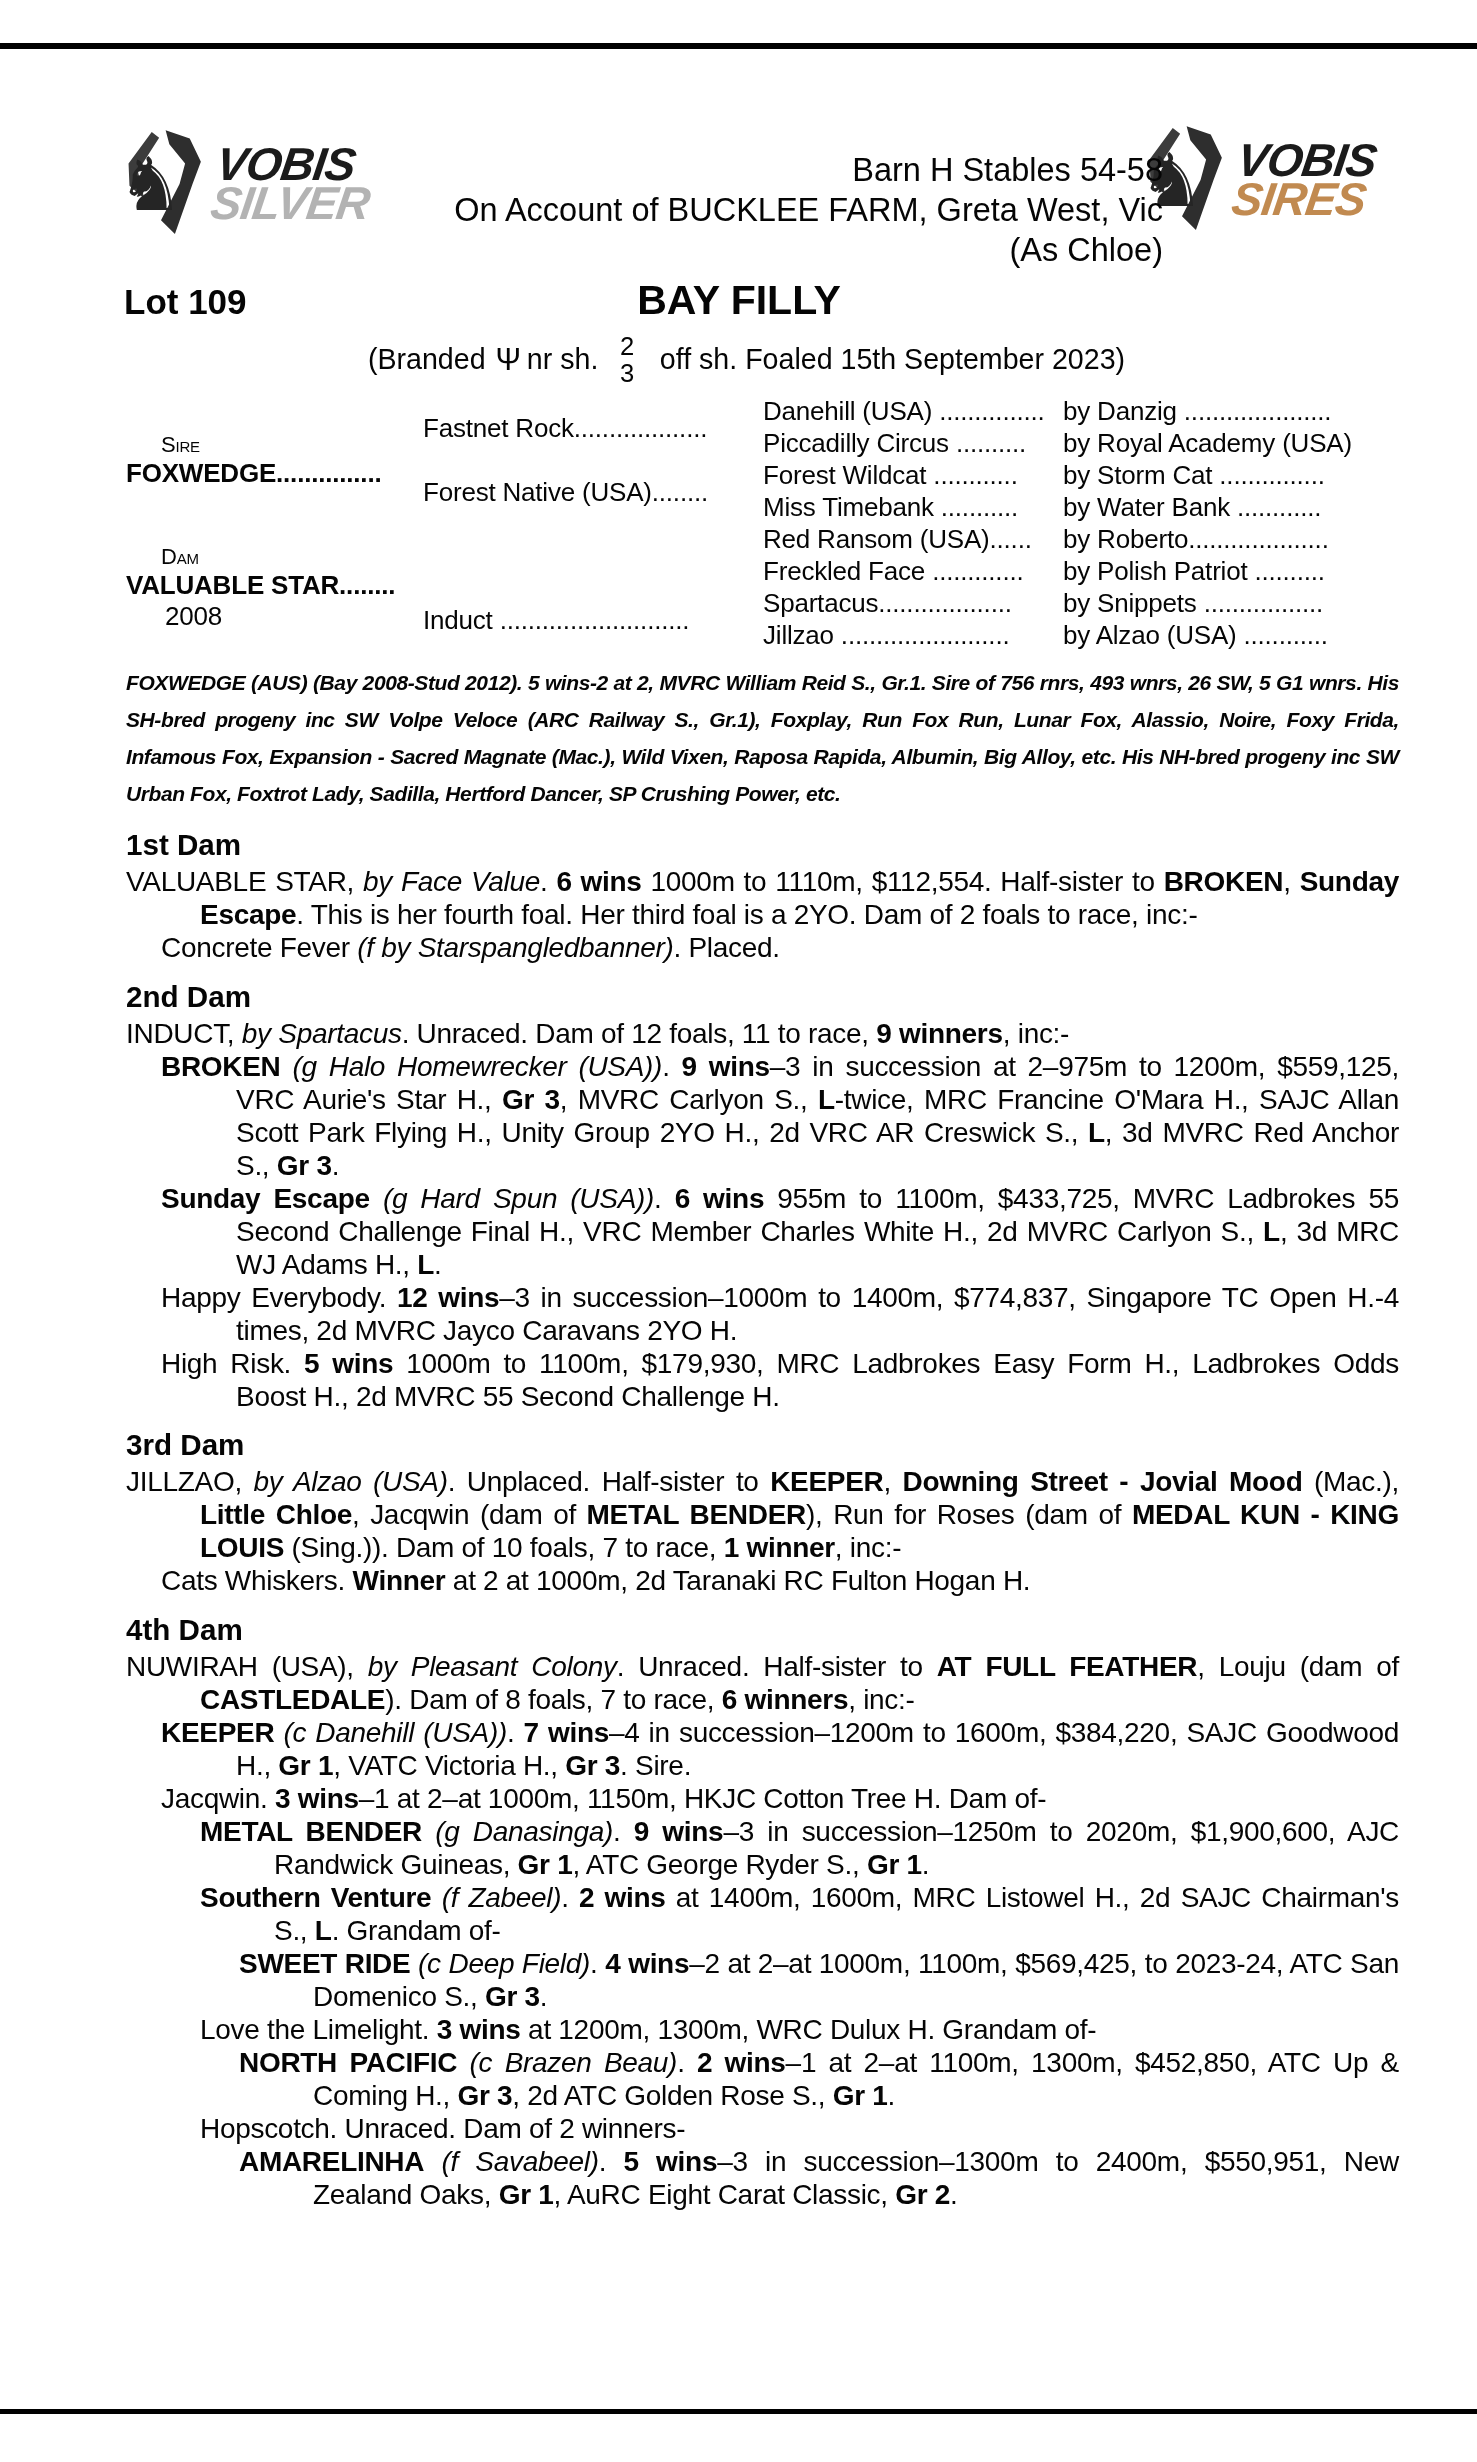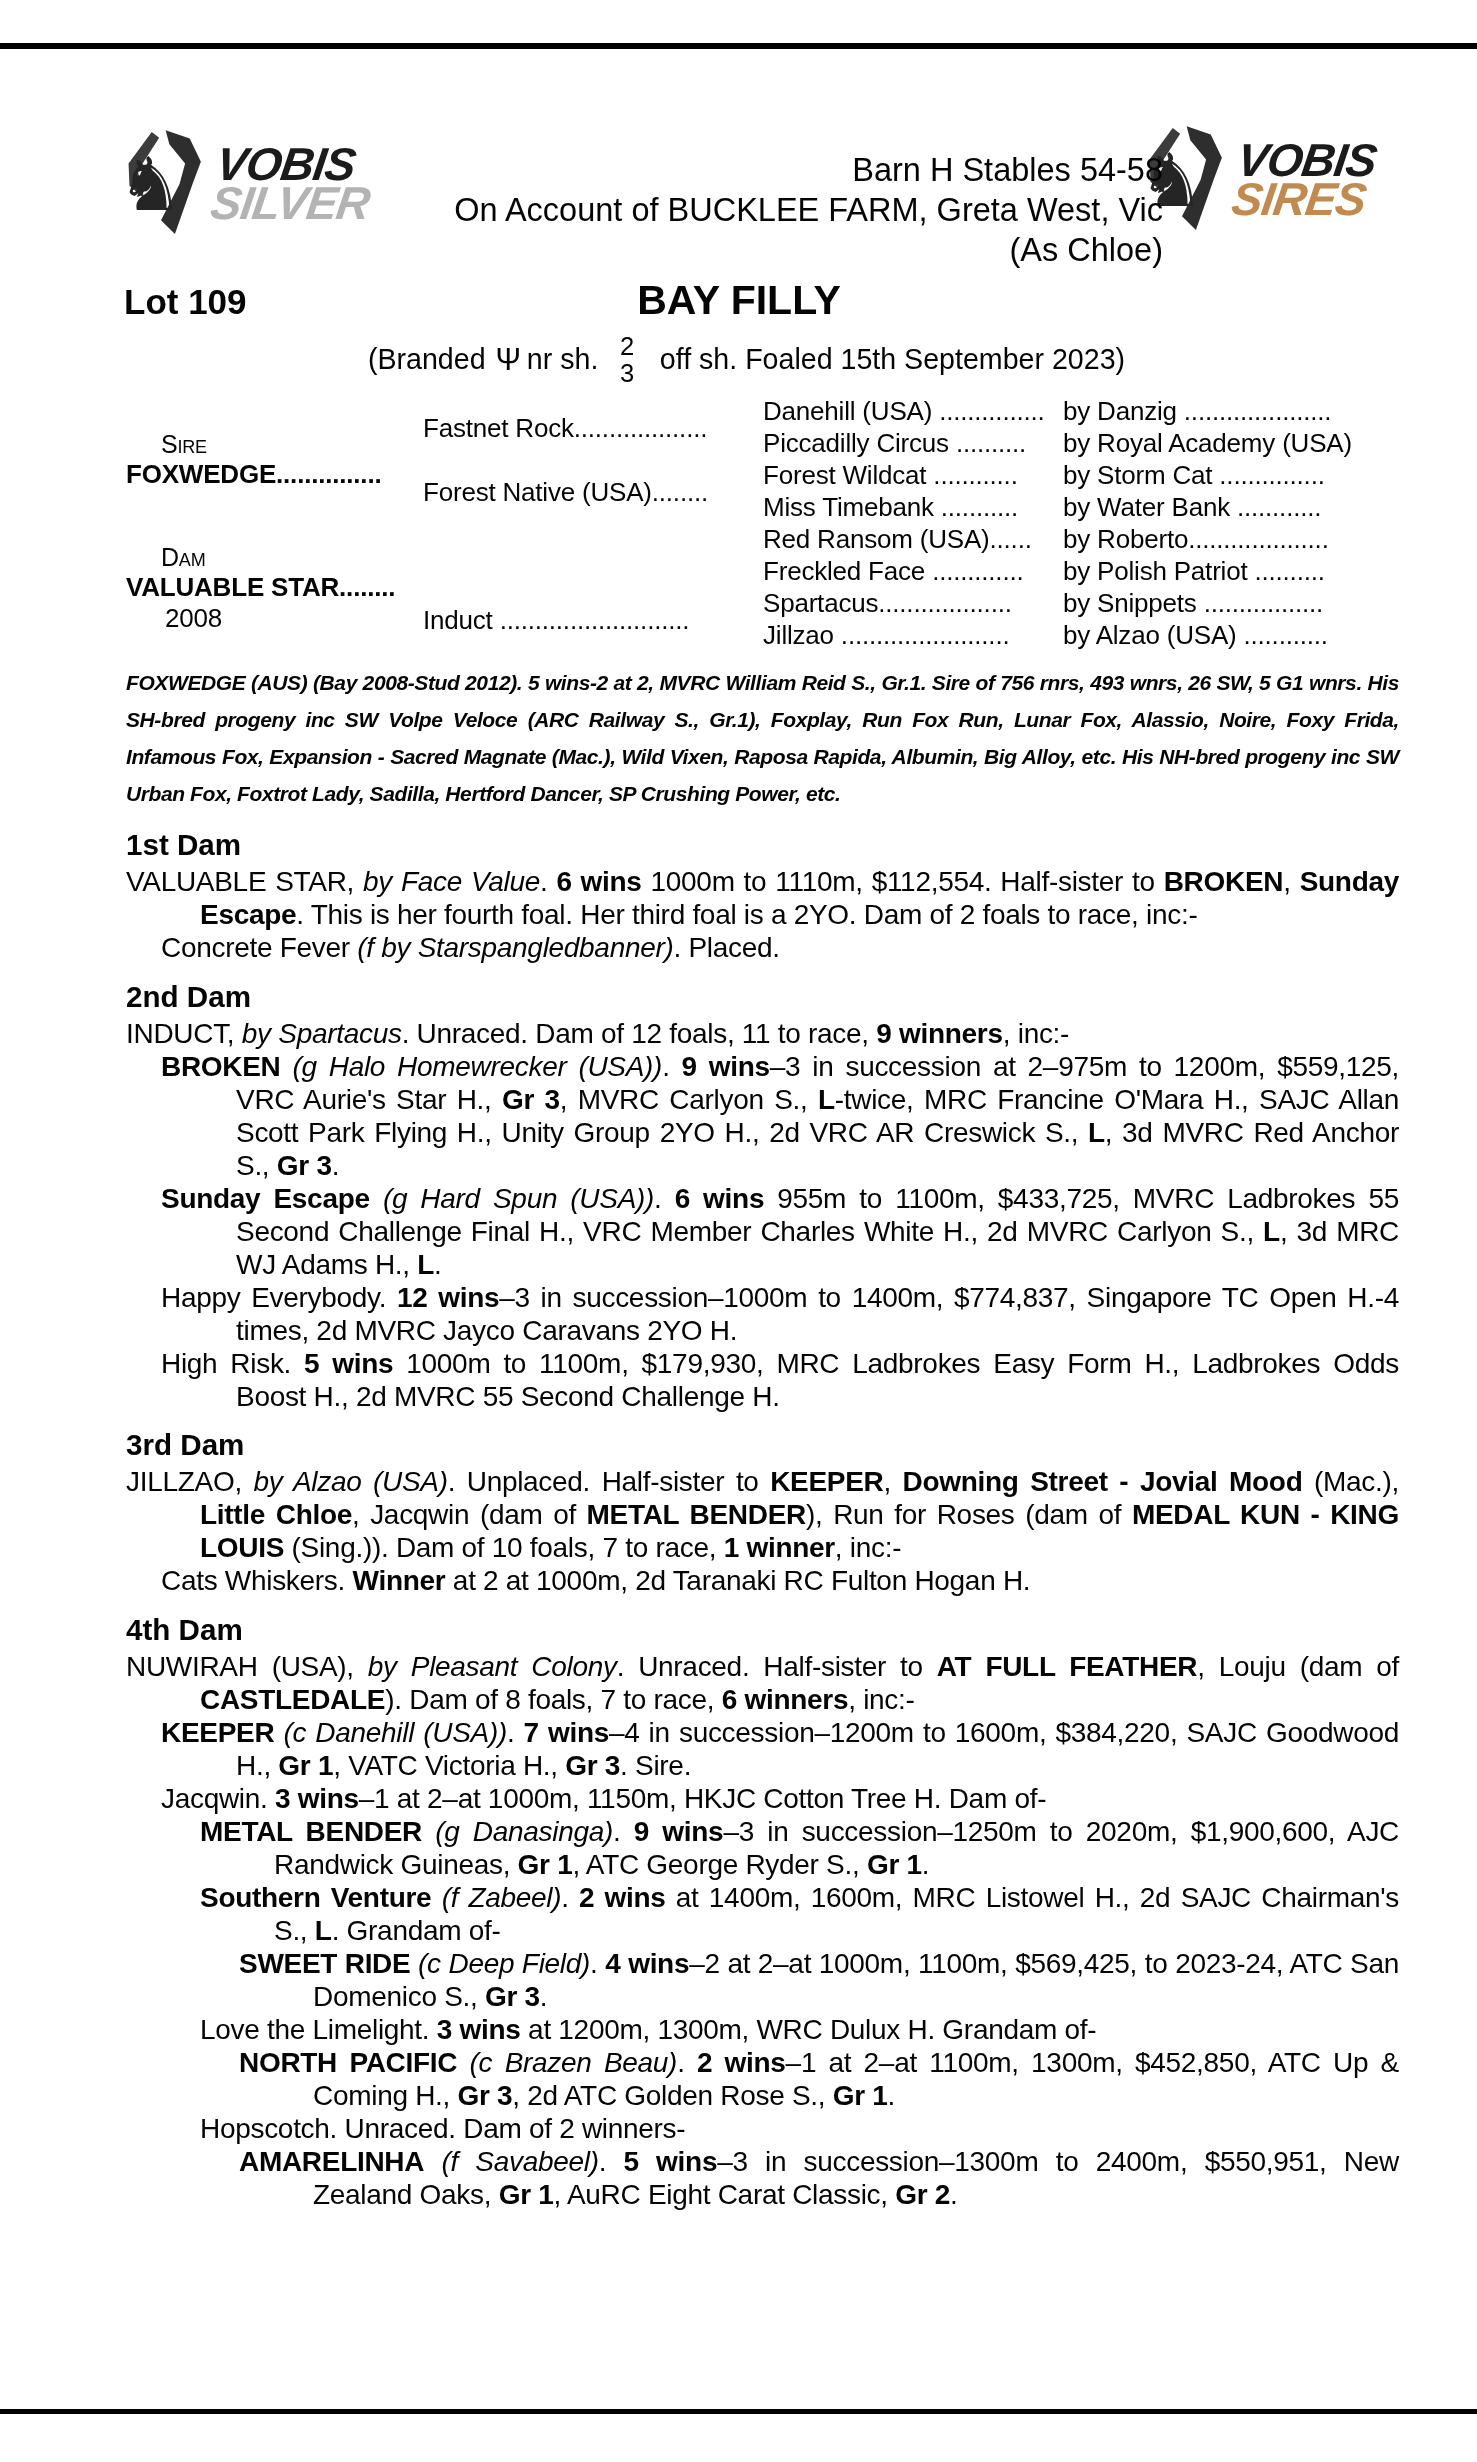--- a/index.html
+++ b/index.html
@@ -33,21 +33,21 @@
   .brand-mark{font-size:30.5px;margin:0 5.9px 0 9.9px;}
   .frac{display:inline-flex;flex-direction:column;align-items:center;font-size:25.6px;line-height:26.6px;margin:0 25.6px 0 21.7px;}
 
   
   .ped{position:absolute;left:126px;top:396px;width:1273px;display:grid;
     grid-template-columns:297px 340px 300px 335px;grid-auto-rows:32px;
     font-size:26px;letter-spacing:-0.2px;}
   .ped div{white-space:nowrap;overflow:hidden;}
   .ped .vparent{display:flex;flex-direction:column;justify-content:center;}
   .ped .center2{display:flex;align-items:center;}
-  .ped .lbl{font-variant:small-caps;padding-left:35px;font-size:25px;}
+  .ped .lbl{font-variant:small-caps;padding-left:35px;font-size:22px;}
   .ped .bname{font-weight:bold;}
   .ped .year{padding-left:39px;}
   .c1{grid-column:1;}.c2{grid-column:2;}.c3{grid-column:3;}.c4{grid-column:4;}
 
   
   .flow{position:absolute;left:126px;top:664px;width:1273px;}
   .sire-para{font-weight:bold;font-style:italic;font-size:21px;line-height:37px;
     text-align:justify;letter-spacing:-0.4px;}
   .dam-heading{font-size:29.6px;font-weight:bold;line-height:34px;margin-top:15.8px;margin-bottom:3px;}
   .para{font-size:28px;line-height:33px;text-align:justify;letter-spacing:-0.3px;}

